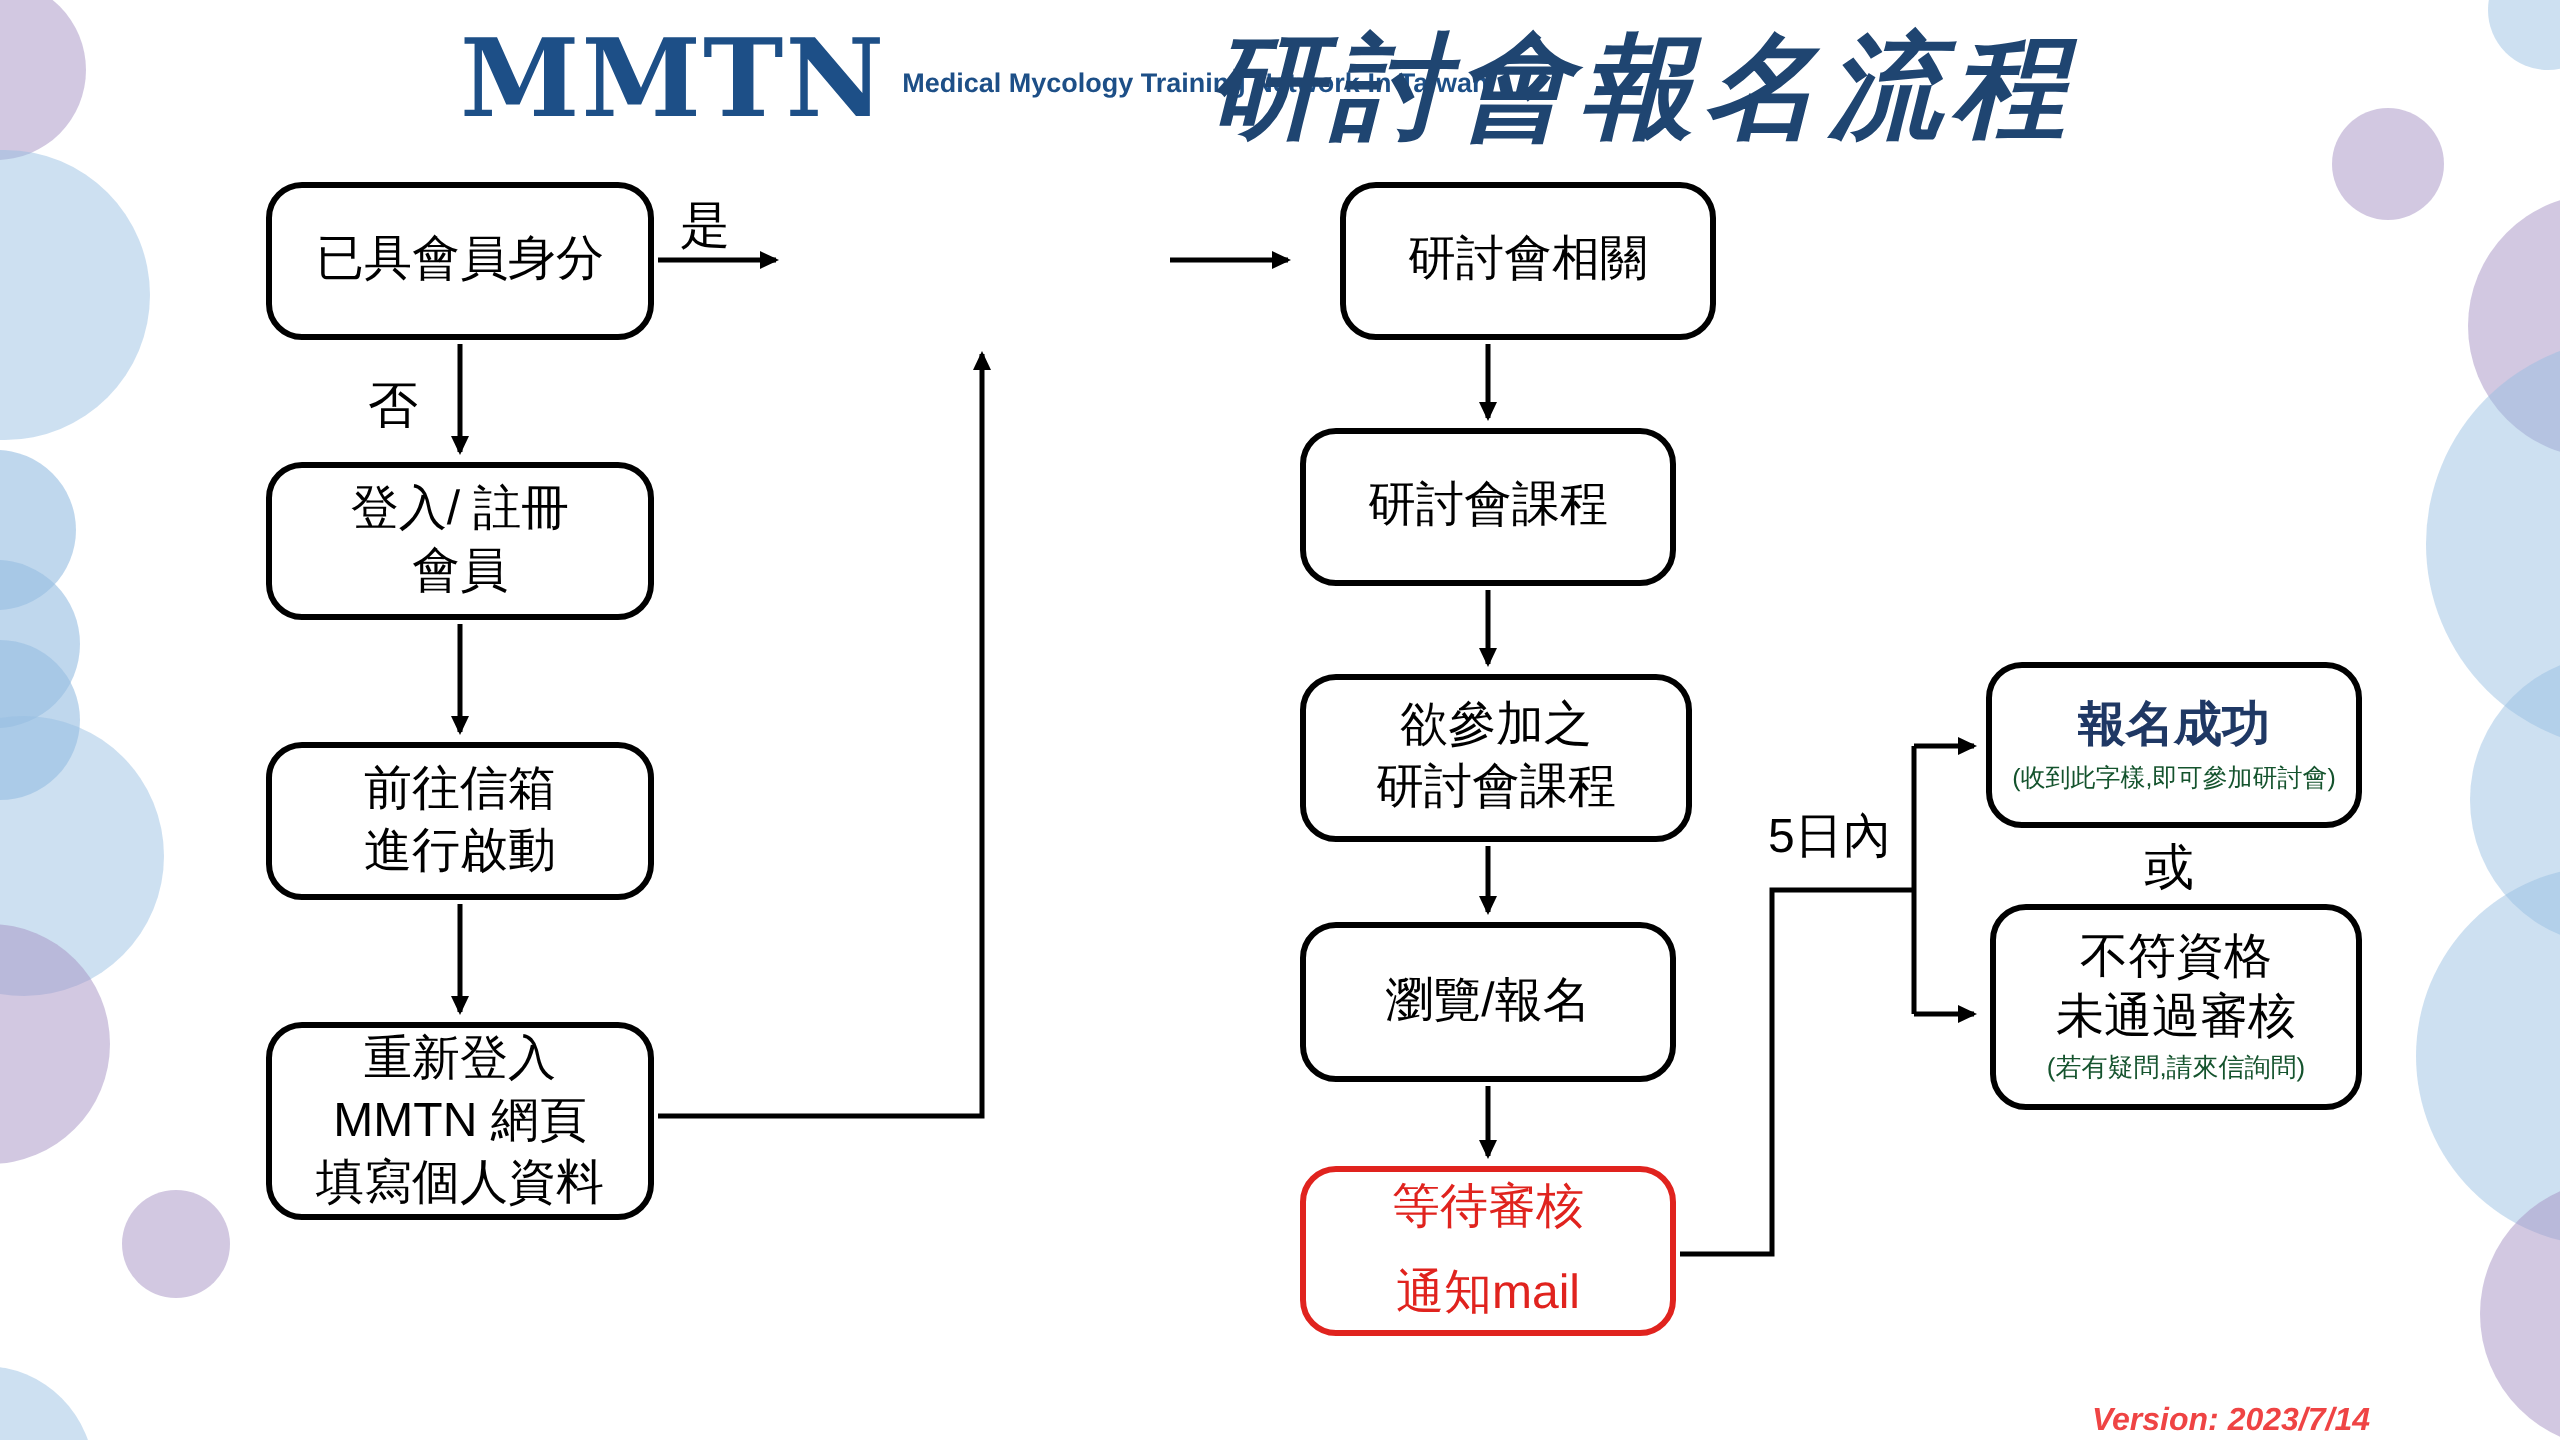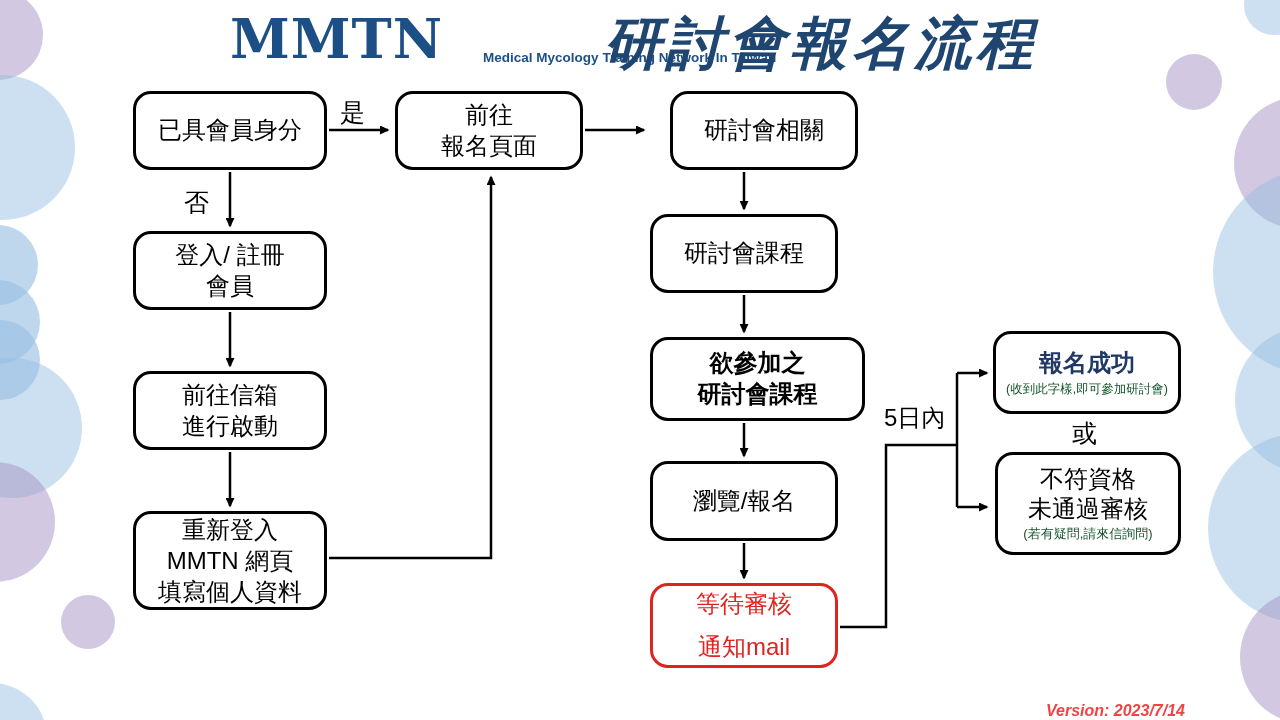--- a/index.html
+++ b/index.html
@@ -27,21 +27,21 @@
   .c9  { left: -63px;  top: 683px;  width: 110px; height: 110px; }
   .c10 { left: 1244px; top: -25px;  width: 60px;  height: 60px; }
   .c11 { left: 1166px; top: 54px;   width: 56px;  height: 56px; }
   .c12 { left: 1234px; top: 97px;   width: 132px; height: 132px; }
   .c13 { left: 1213px; top: 169px;  width: 206px; height: 206px; }
   .c14 { left: 1235px; top: 327px;  width: 146px; height: 146px; }
   .c15 { left: 1208px; top: 433px;  width: 190px; height: 190px; }
   .c16 { left: 1240px; top: 590px;  width: 134px; height: 134px; }
 
   
-  .logo { position: absolute; left: 230px; top: 12px; display: flex; align-items: flex-end; z-index: 2; gap: 32px; }
+  .logo { position: absolute; left: 230px; top: 12px; display: flex; align-items: center; z-index: 2; }
   .logo-text {
     font-family: "DejaVu Serif", serif; font-weight: 700;
     font-size: 54px; line-height: 1; letter-spacing: 1px;
     color: var(--logo-blue);
   }
   .logo-tagline {
     margin-left: 8px; margin-top: 6px;
     font-size: 13.5px; font-weight: 700; line-height: 1.15;
     color: var(--logo-blue);
   }
@@ -66,21 +66,21 @@
   .node .note { font-size: 12.5px; line-height: 1.3; color: #14532d; margin-top: 2px; }
   .node .success-title { font-weight: 700; color: var(--success-navy); }
 
   .box-a { left: 133px; top: 91px;  width: 194px; height: 79px; }
   .box-b { left: 395px; top: 91px;  width: 188px; height: 79px; }
   .box-c { left: 133px; top: 231px; width: 194px; height: 79px; }
   .box-d { left: 133px; top: 371px; width: 194px; height: 79px; }
   .box-e { left: 133px; top: 511px; width: 194px; height: 99px; line-height: 1.3; }
   .box-f { left: 670px; top: 91px;  width: 188px; height: 79px; }
   .box-g { left: 650px; top: 214px; width: 188px; height: 79px; }
-  .box-h { left: 650px; top: 337px; width: 215px; height: 84px; font-weight: bold; }
+  .box-h { left: 650px; top: 337px; width: 196px; height: 84px; }
   .box-i { left: 650px; top: 461px; width: 188px; height: 80px; }
   .box-j { left: 650px; top: 583px; width: 188px; height: 85px; gap: 12px; }
   .box-k { left: 993px; top: 331px; width: 188px; height: 83px; }
   .box-l { left: 995px; top: 452px; width: 186px; height: 103px; line-height: 1.25; }
   .box-l .note { font-size: 13px; }
 
   
   .edge-label { position: absolute; z-index: 2; font-size: 25px; color: #000; white-space: nowrap; }
   .lbl-yes { left: 340px;  top: 96px; }
   .lbl-no  { left: 184px;  top: 186px; }
@@ -145,24 +145,20 @@
       <path d="M957,507 V373"></path>
       <path d="M957,373 H987" marker-end="url(#ah)"></path>
       <path d="M957,507 H987" marker-end="url(#ah)"></path>
     </g>
   </svg>
 
   <div class="node box-a">
     <span>已具會員身分</span>
   </div>
 
-  <div class="node box-b">
-    <span>前往</span>
-    <span>報名頁面</span>
-  </div>
 
   <div class="node box-d">
     <span>前往信箱</span>
     <span>進行啟動</span>
   </div>
 
   <div class="node box-c">
     <span>登入/ 註冊</span>
     <span>會員</span>
   </div>

